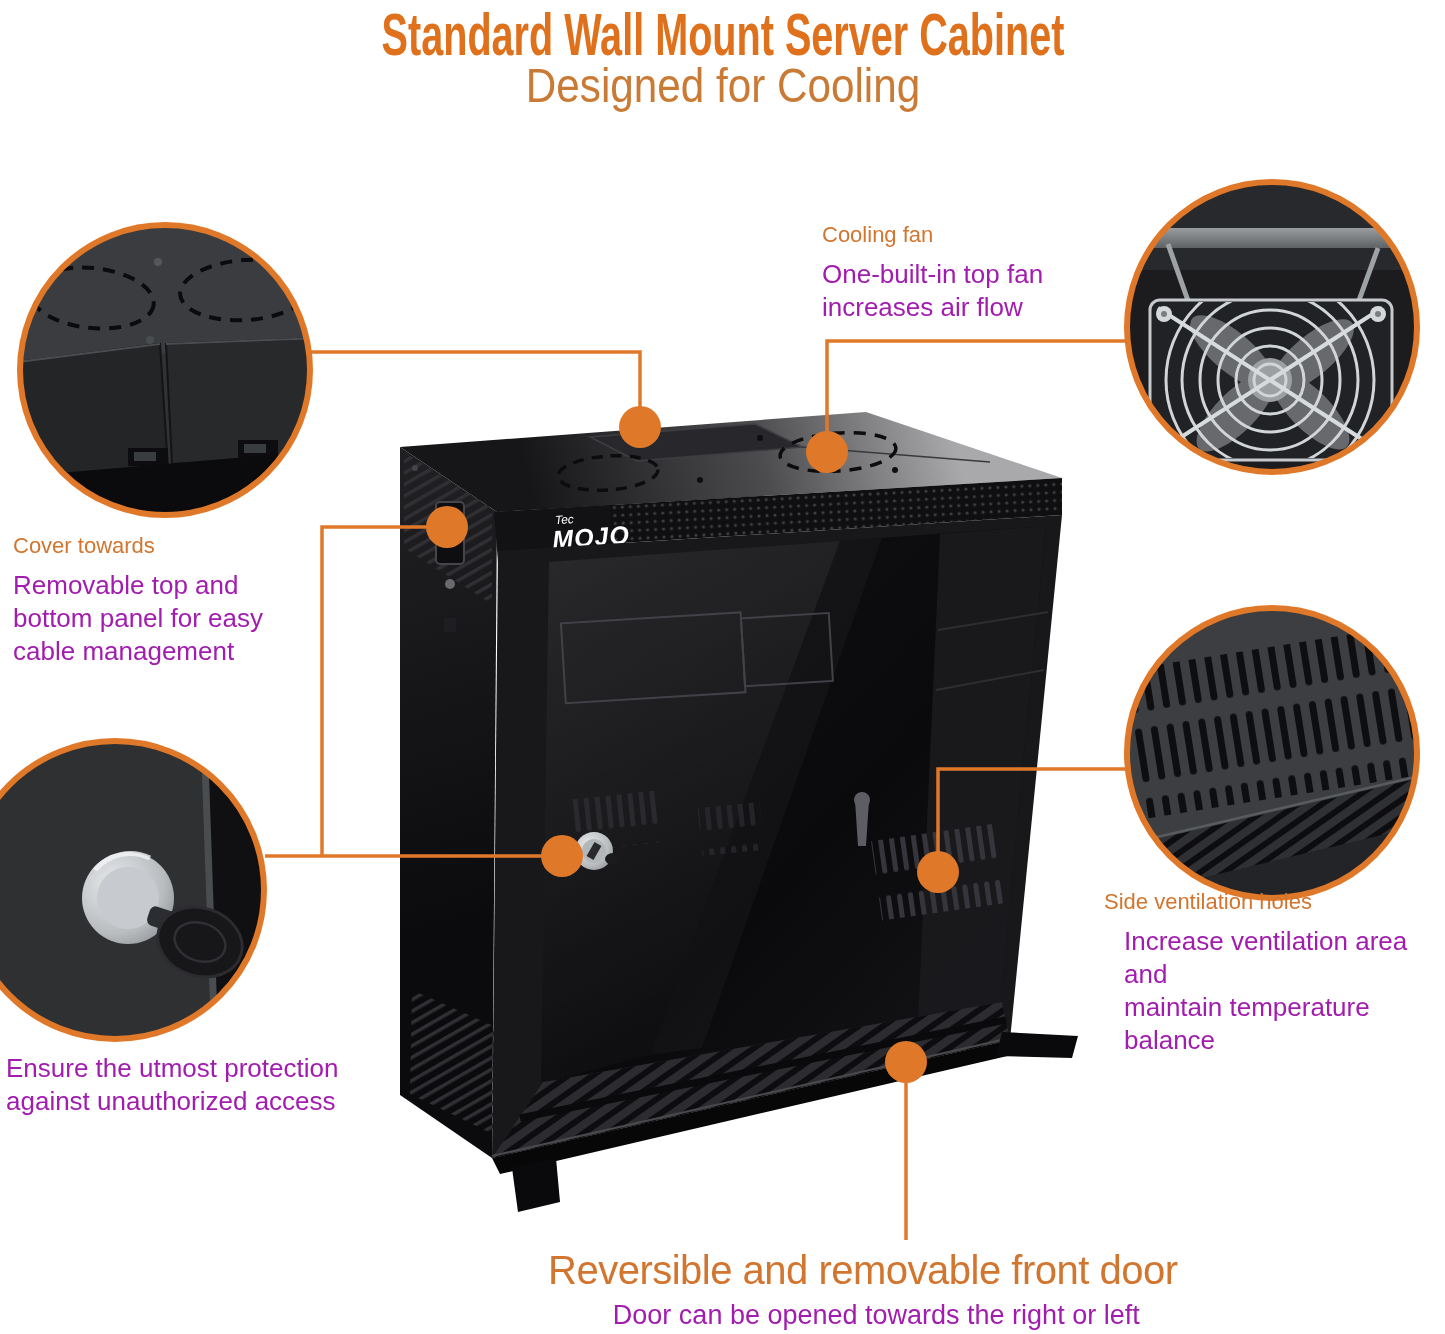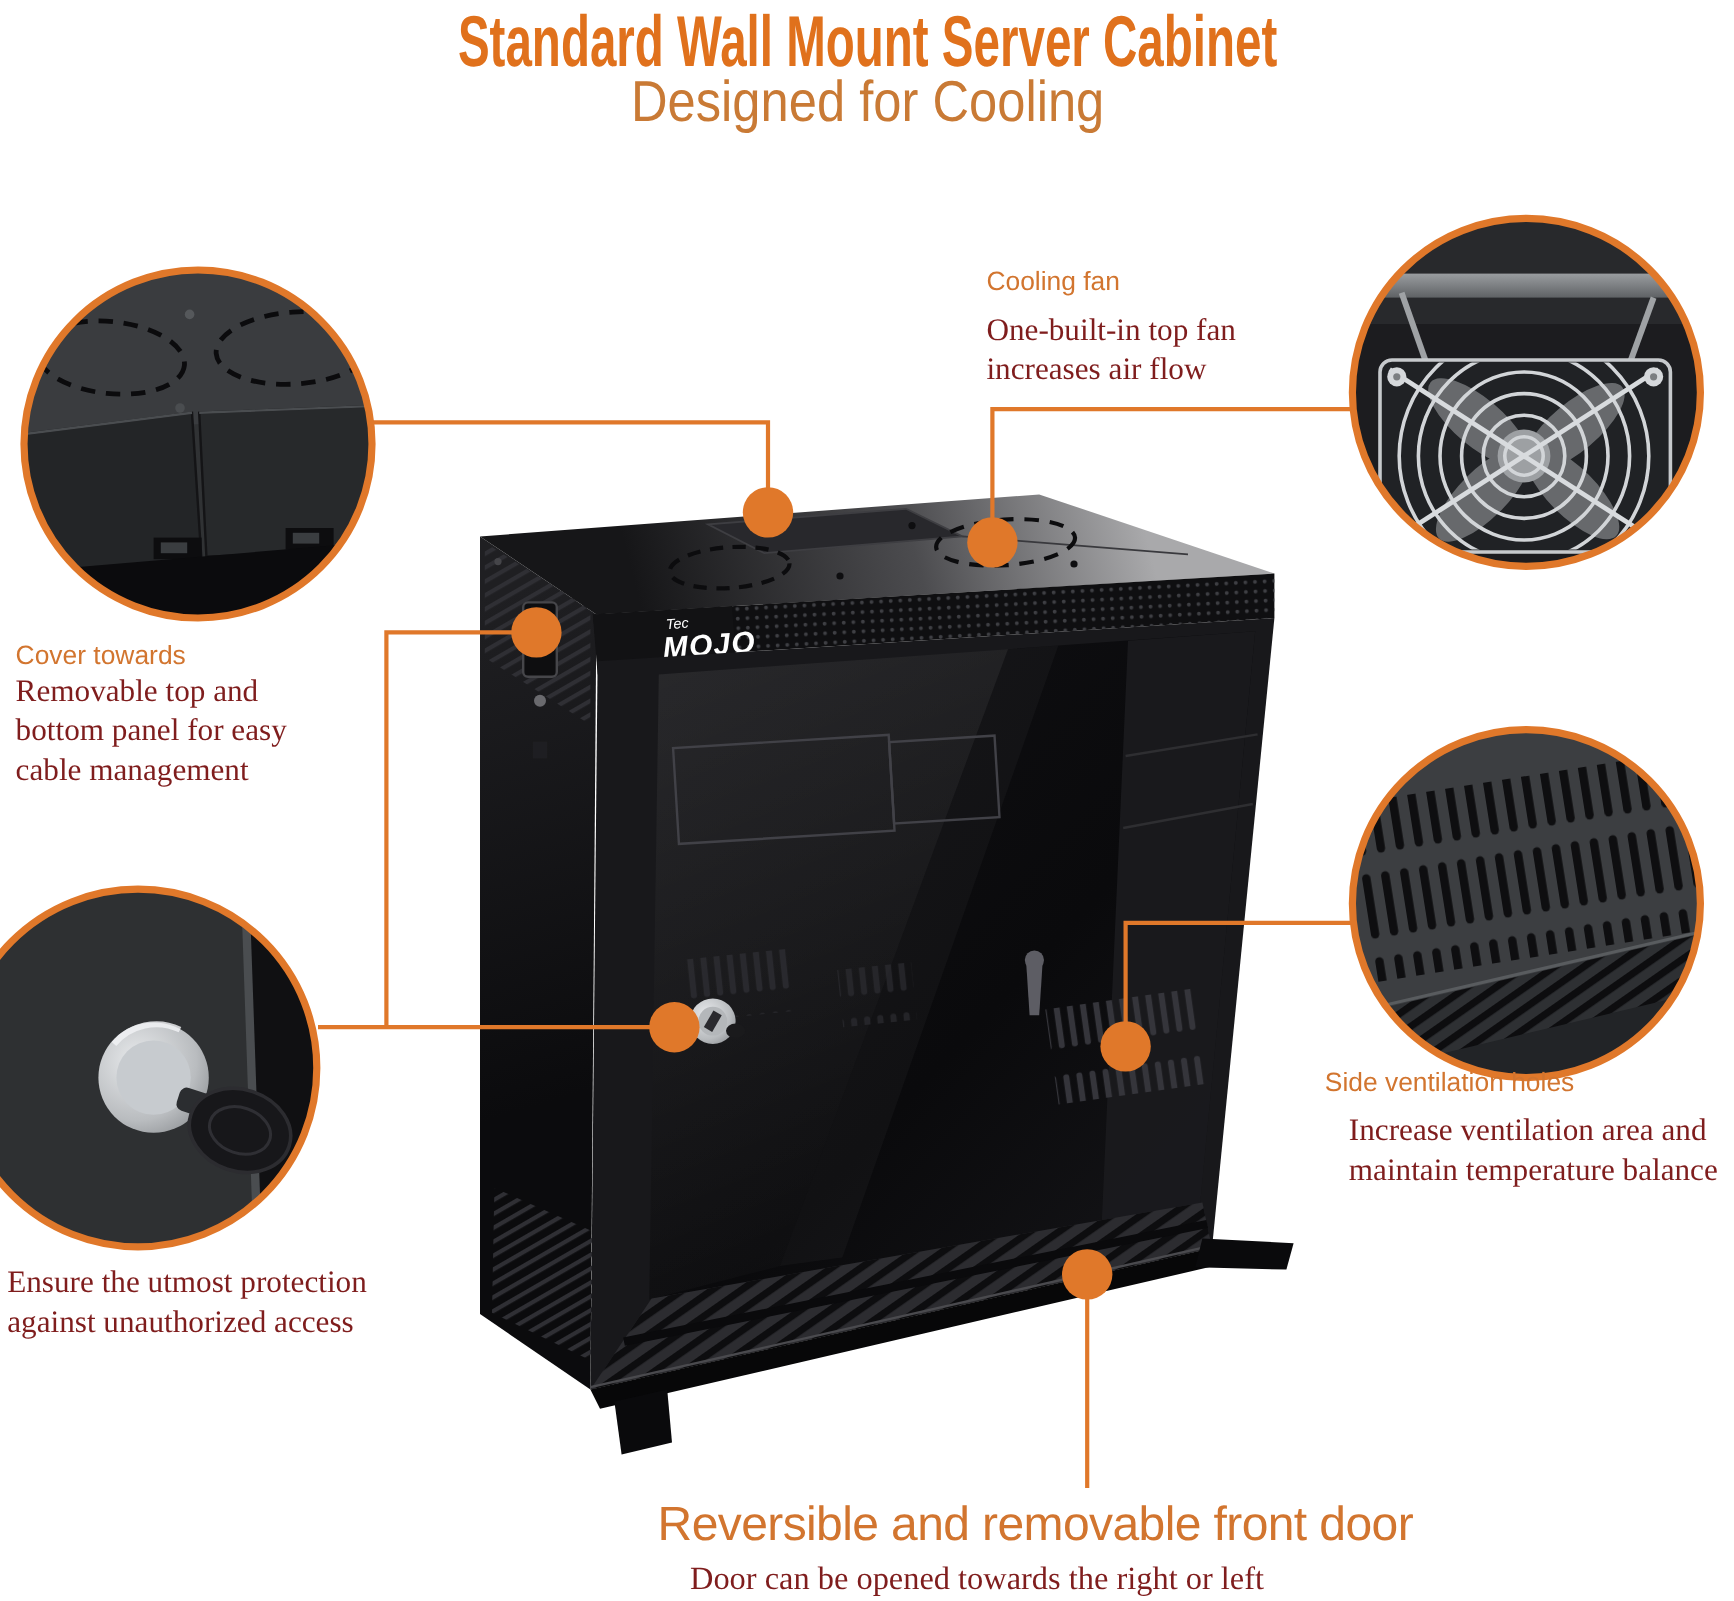--- a/index.html
+++ b/index.html
@@ -10,21 +10,21 @@
   .abs{position:absolute;}
   .main-title{
     top:0px;left:50%;transform:translateX(-50%) scaleX(.66);transform-origin:center top;
     font-size:60px;font-weight:bold;color:#E0711C;white-space:nowrap;letter-spacing:0px;
   }
   .sub-title{
     top:58px;left:50%;transform:translateX(-50%) scaleX(.88);transform-origin:center top;
     font-size:48px;font-weight:400;color:#C97A35;white-space:nowrap;
   }
   .co-title{font-size:22px;color:#D2752F;white-space:nowrap;}
-  .co-body{font-size:26px;line-height:33px;color:#7f1d1d;white-space:pre-line;font-family:Liberation Serif, serif;}
+  .co-body{font-size:26px;line-height:33px;color:#a21caf;white-space:pre-line;}
   .co-title.big{font-size:40px;letter-spacing:-0.5px;}
   .co-body.big{font-size:27px;}
   svg text{font-family:"Liberation Sans", sans-serif;}
 </style>
 </head>
 <body>
 
 <div id="canvas">
 
   <div class="abs main-title">Standard Wall Mount Server Cabinet</div>
@@ -294,34 +294,34 @@
   </svg>
 
   <div class="abs" style="left:822px;top:222px;">
     <div class="co-title">Cooling fan</div>
     <div class="co-body" style="margin-top:10px;">One-built-in top fan
 increases air flow</div>
   </div>
 
   <div class="abs" style="left:13px;top:533px;">
     <div class="co-title">Cover towards</div>
-    <div class="co-body" style="">Removable top and
+    <div class="co-body" style="margin-top:10px;">Removable top and
 bottom panel for easy
 cable management</div>
   </div>
 
   <div class="abs" style="left:1104px;top:889px;">
     <div class="co-title">Side ventilation holes</div>
     <div class="co-body" style="margin-top:10px;margin-left:20px;">Increase ventilation area and
 maintain temperature balance</div>
   </div>
 
   <div class="abs" style="left:6px;top:1046px;">
     <div class="co-body" style="margin-top:6px;">Ensure the utmost protection
 against unauthorized access</div>
   </div>
 
   <div class="abs" style="left:548px;top:1248px;">
     <div class="co-title big">Reversible and removable front door</div>
-    <div class="co-body big" style="margin-top:6px;margin-left:27px;white-space:nowrap;">Door can be opened towards the right or left</div>
+    <div class="co-body big" style="margin-top:6px;margin-left:27px;white-space:nowrap;text-align:center;">Door can be opened towards the right or left</div>
   </div>
 
 </div>
 
 </body></html>

